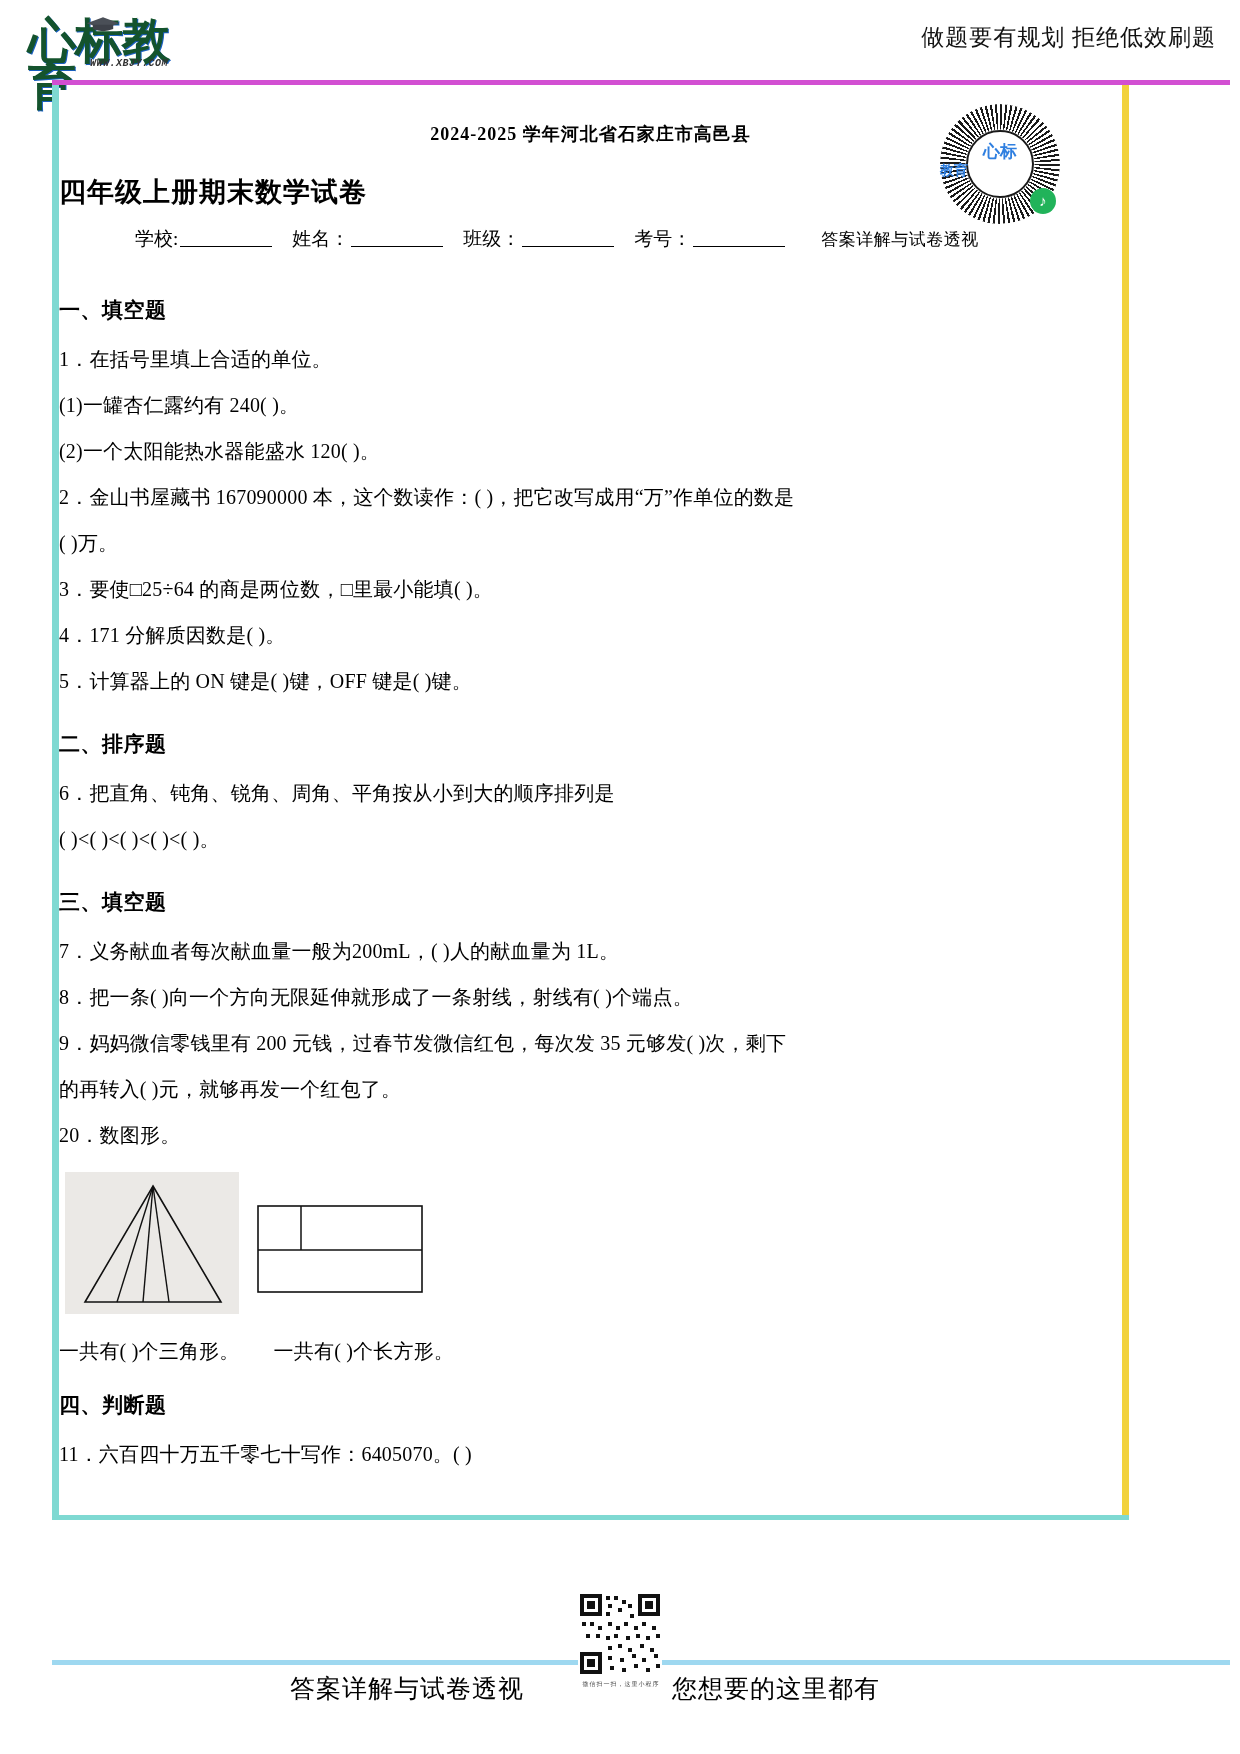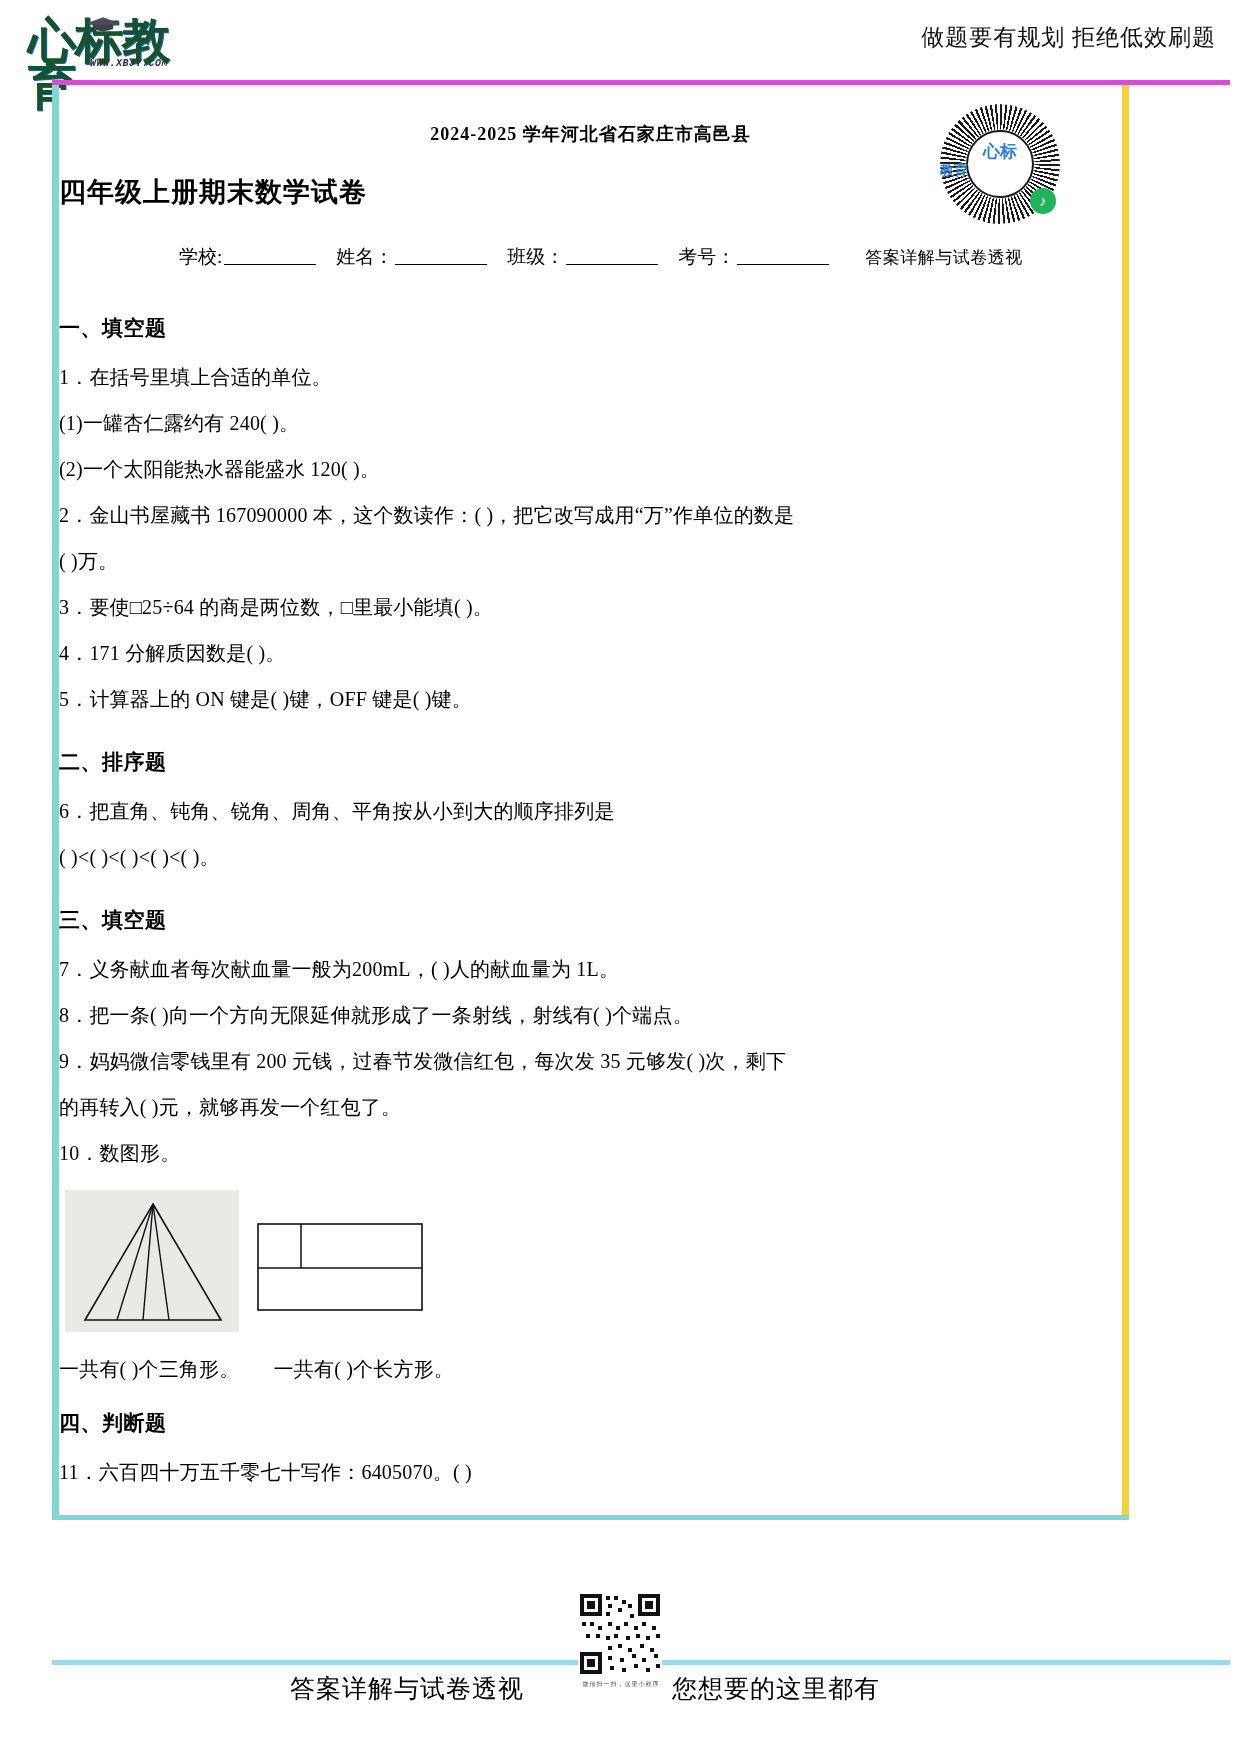--- a/index.html
+++ b/index.html
@@ -188,22 +188,22 @@
     background: #21b35a;
     color: #ffffff;
     font-size: 15px;
     line-height: 26px;
     text-align: center;
     font-family: "Liberation Sans", sans-serif;
   }
 
   
   .info-line {
-    margin-top: 34px;
-    padding-left: 120px;
+    margin-top: 16px;
+    padding-left: 76px;
     font-size: 19px;
     letter-spacing: 0px;
     white-space: nowrap;
   }
   .info-line .blank {
     display: inline-block;
     border-bottom: 1.5px solid #000;
     width: 92px;
     vertical-align: -2px;
     margin: 0 2px;
@@ -354,21 +354,21 @@
 
     <div class="sec-head">二、排序题</div>
     <div class="q">6．把直角、钝角、锐角、周角、平角按从小到大的顺序排列是</div>
     <div class="q">(        )&lt;(        )&lt;(        )&lt;(        )&lt;(        )。</div>
 
     <div class="sec-head">三、填空题</div>
     <div class="q">7．义务献血者每次献血量一般为200mL，(            )人的献血量为 1L。</div>
     <div class="q">8．把一条(        )向一个方向无限延伸就形成了一条射线，射线有(        )个端点。</div>
     <div class="q">9．妈妈微信零钱里有 200 元钱，过春节发微信红包，每次发 35 元够发(            )次，剩下</div>
     <div class="q">的再转入(            )元，就够再发一个红包了。</div>
-    <div class="q">10．数图形。</div>
+    <div class="q">20．数图形。</div>
 
     <div class="figs">
       <svg class="fig-tri" viewBox="0 0 174 142">
         <rect x="0" y="0" width="174" height="142" fill="#ebe9e6"></rect>
         <polygon points="88,14 156,130 20,130" fill="none" stroke="#111" stroke-width="1.6"></polygon>
         <line x1="88" y1="14" x2="52" y2="130" stroke="#111" stroke-width="1.4"></line>
         <line x1="88" y1="14" x2="78" y2="130" stroke="#111" stroke-width="1.4"></line>
         <line x1="88" y1="14" x2="104" y2="130" stroke="#111" stroke-width="1.4"></line>
       </svg>
       <svg class="fig-rect" viewBox="0 0 172 100">

